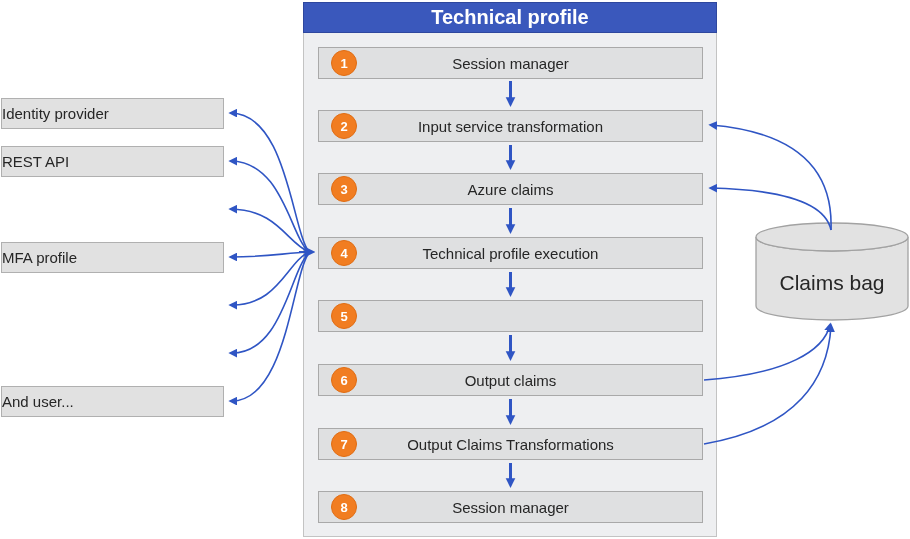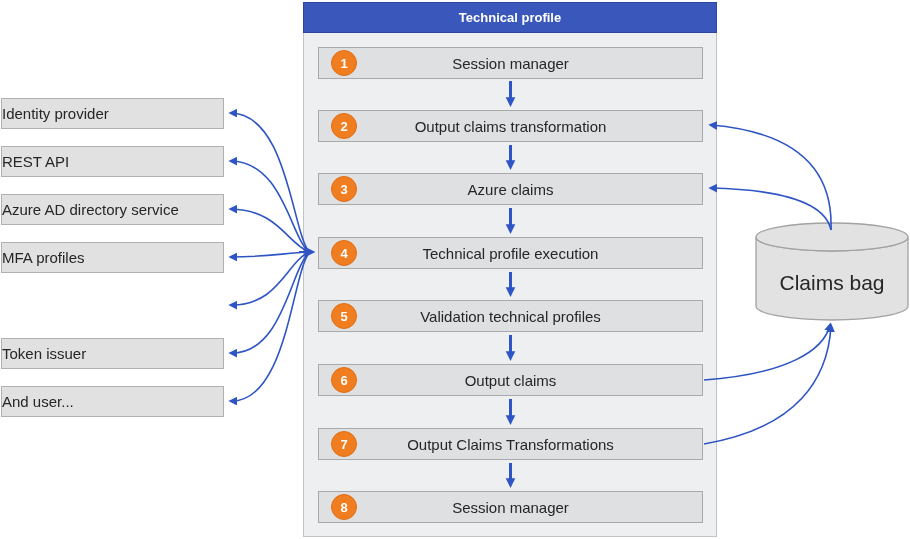--- a/index.html
+++ b/index.html
@@ -8,21 +8,21 @@
     font-family:"Liberation Sans", sans-serif; overflow:hidden;
   }
   .panel-body {
     position:absolute; left:303px; top:32px; width:412px; height:503px;
     background:#eeeff1; border:1px solid #c3c3c3; z-index:1;
   }
   .panel-header {
     position:absolute; left:303px; top:2px; width:412px; height:29px;
     background:#3a58bc; border:1px solid #2e479e;
     display:flex; align-items:center; justify-content:center;
-    color:#ffffff; font-size:13px; font-weight:600; z-index:1;
+    color:#ffffff; font-size:20px; font-weight:600; z-index:1;
   }
   .step {
     position:absolute; left:318px; width:383px; height:30px;
     background:#dfe0e1; border:1px solid #a9a9a9;
     display:flex; align-items:center; justify-content:center;
     font-size:15px; color:#262626; z-index:1;
   }
   .badge {
     position:absolute; left:12px; top:50%; transform:translateY(-50%);
     width:24px; height:24px; border-radius:50%;
@@ -54,52 +54,45 @@
   <div class="panel-header">
     <span>Technical profile</span>
   </div>
 
   <div class="lbox" style="top:98px">
       <span>Identity provider</span>
     </div>
   <div class="lbox" style="top:146px">
       <span>REST API</span>
     </div>
-  <div class="lbox" style="top:194px">
-      <span>Azure AD directory service</span>
-    </div>
   <div class="lbox" style="top:242px">
-      <span>MFA profiles</span>
-    </div>
-  <div class="lbox" style="top:338px">
-      <span>Token issuer</span>
+      <span>MFA profile</span>
     </div>
   <div class="lbox" style="top:386px">
       <span>And user...</span>
     </div>
 
   <div class="step" style="top:47px">
     <span class="badge">1</span>
     <span>Session manager</span>
   </div>
   <div class="step" style="top:110px">
     <span class="badge">2</span>
-    <span>Output claims transformation</span>
+    <span>Input service transformation</span>
   </div>
   <div class="step" style="top:173px">
     <span class="badge">3</span>
     <span>Azure claims</span>
   </div>
   <div class="step" style="top:237px">
     <span class="badge">4</span>
     <span>Technical profile execution</span>
   </div>
   <div class="step" style="top:300px">
     <span class="badge">5</span>
-    <span>Validation technical profiles</span>
   </div>
   <div class="step" style="top:364px">
     <span class="badge">6</span>
     <span>Output claims</span>
   </div>
   <div class="step" style="top:428px">
     <span class="badge">7</span>
     <span>Output Claims Transformations</span>
   </div>
   <div class="step" style="top:491px">

